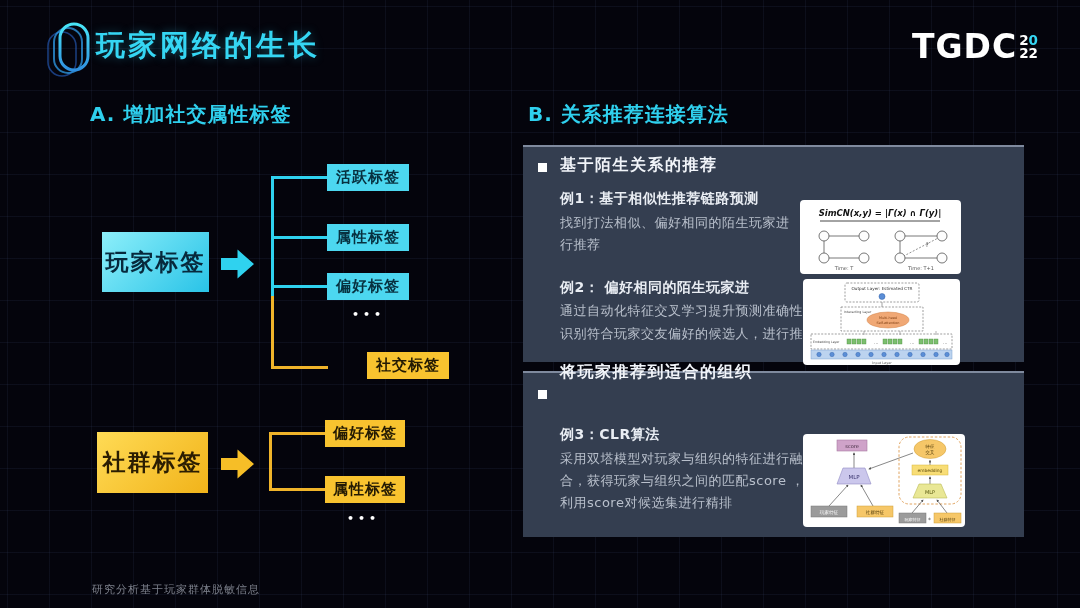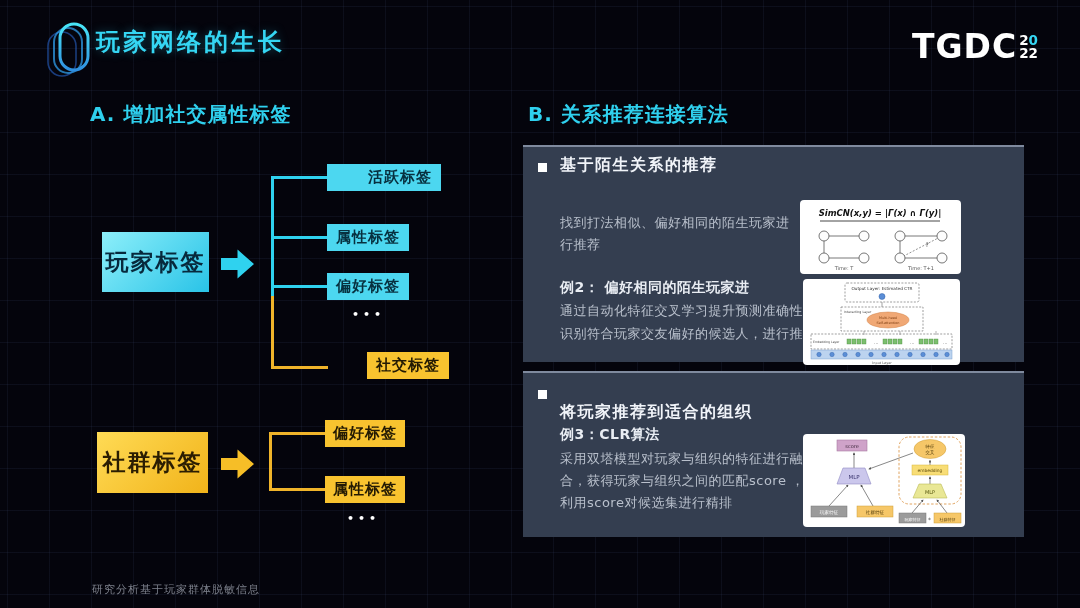--- a/index.html
+++ b/index.html
@@ -6,21 +6,21 @@
   .slide{
     position:relative;width:1080px;height:608px;overflow:hidden;
     background-color:#04040c;
     background-image:
       linear-gradient(rgba(96,118,180,0.09) 1px,transparent 1px),
       linear-gradient(90deg,rgba(96,118,180,0.09) 1px,transparent 1px);
     background-size:42px 42px;background-position:7px 6px;
     font-family:"DejaVu Sans","Liberation Sans",sans-serif;
   }
   .abs{position:absolute;}
-  .slide-title{left:96px;top:26px;font-size:24px;font-weight:800;color:#35d6f3;
+  .slide-title{left:96px;top:26px;font-size:29px;font-weight:800;color:#35d6f3;
     letter-spacing:3px;text-shadow:0 0 10px rgba(53,214,243,.35);}
   .brand{right:42px;top:30px;display:flex;align-items:flex-start;color:#fff;}
   .brand-name{font-size:33px;font-weight:800;letter-spacing:1px;line-height:34px;}
   .brand-year{display:flex;flex-direction:column;font-size:13.5px;font-weight:800;
     line-height:13px;margin-left:2px;margin-top:4px;}
   .year-zero{color:#35d6f3;}
   .sec-head{font-size:20px;font-weight:700;color:#2fd0ee;letter-spacing:1px;}
   .box{display:flex;align-items:center;justify-content:center;font-weight:700;}
   .root-cyan{background:linear-gradient(135deg,#8deffa 0%,#29c3e7 100%);
     color:#07293c;font-size:23px;letter-spacing:2px;}
@@ -74,40 +74,41 @@
   <div class="abs box root-cyan" style="left:102px;top:232px;width:107px;height:60px;">玩家标签</div>
   <div class="abs arrow cyan" style="left:221px;top:249px;width:33px;height:30px;"></div>
 
   <div class="abs line cyan" style="left:271px;top:176px;width:3px;height:120px;"></div>
   <div class="abs line yellow" style="left:271px;top:296px;width:3px;height:73px;"></div>
   <div class="abs line cyan" style="left:271px;top:176px;width:56px;height:3px;"></div>
   <div class="abs line cyan" style="left:271px;top:236px;width:56px;height:3px;"></div>
   <div class="abs line cyan" style="left:271px;top:285px;width:56px;height:3px;"></div>
   <div class="abs line yellow" style="left:271px;top:366px;width:57px;height:3px;"></div>
 
-  <div class="abs box tag-cyan" style="left:327px;top:164px;width:82px;height:27px;padding-left:32px;">活跃标签</div>
+  <div class="abs box tag-cyan" style="left:327px;top:164px;width:82px;height:27px;">活跃标签</div>
   <div class="abs box tag-cyan" style="left:327px;top:224px;width:82px;height:27px;">属性标签</div>
   <div class="abs box tag-cyan" style="left:327px;top:273px;width:82px;height:27px;">偏好标签</div>
   <div class="abs dots" style="left:352px;top:308px;">•••</div>
   <div class="abs box tag-yellow" style="left:327px;top:352px;width:82px;height:27px;margin-left:40px;">社交标签</div>
 
   <div class="abs box root-yellow" style="left:97px;top:432px;width:111px;height:61px;">社群标签</div>
   <div class="abs arrow yellow" style="left:221px;top:449px;width:33px;height:30px;"></div>
   <div class="abs line yellow" style="left:269px;top:432px;width:3px;height:59px;"></div>
   <div class="abs line yellow" style="left:269px;top:432px;width:56px;height:3px;"></div>
   <div class="abs line yellow" style="left:269px;top:488px;width:56px;height:3px;"></div>
   <div class="abs box tag-yellow" style="left:325px;top:420px;width:80px;height:27px;">偏好标签</div>
   <div class="abs box tag-yellow" style="left:325px;top:476px;width:80px;height:27px;">属性标签</div>
   <div class="abs dots" style="left:347px;top:512px;">•••</div>
 
   <div class="abs sec-head" style="left:528px;top:101px;">B. 关系推荐连接算法</div>
 
   <div class="abs panel" style="top:145px;height:217px;"></div>
   <div class="abs bullet" style="left:538px;top:163px;"></div>
   <div class="abs p-title" style="left:560px;top:155px;">基于陌生关系的推荐</div>
+  <div class="abs ex-title" style="left:560px;top:190px;">例1：基于相似性推荐链路预测</div>
   <div class="abs ex-line" style="left:560px;top:214px;">找到打法相似、偏好相同的陌生玩家进</div>
   <div class="abs ex-line" style="left:560px;top:236px;">行推荐</div>
 
   <div class="abs fig" style="left:800px;top:188px;width:161px;height:74px;">
     <svg width="161" height="74" viewBox="0 0 161 74">
       <text x="80" y="16" text-anchor="middle" font-size="8.5" font-style="italic" font-weight="bold" fill="#111">SimCN(x,y) = |Γ(x) ∩ Γ(y)|</text>
       <line x1="20" y1="21" x2="140" y2="21" stroke="#333" stroke-width="0.9"></line>
 
       <line x1="24" y1="36" x2="64" y2="36" stroke="#555" stroke-width="0.8"></line>
       <line x1="24" y1="36" x2="24" y2="58" stroke="#555" stroke-width="0.8"></line>
@@ -181,21 +182,21 @@
           <circle cx="120" cy="75.5" r="2.2"></circle>
         <circle cx="133" cy="75.5" r="2.2"></circle>
           <circle cx="144" cy="75.5" r="2.2"></circle>
       </g>
       <text x="79" y="85" text-anchor="middle" font-size="3.4" fill="#555">Input Layer</text>
     </svg>
   </div>
 
   <div class="abs panel" style="top:371px;height:166px;"></div>
   <div class="abs bullet" style="left:538px;top:390px;"></div>
-  <div class="abs p-title" style="left:560px;top:402px;">将玩家推荐到适合的组织</div>
+  <div class="abs p-title" style="left:560px;top:362px;">将玩家推荐到适合的组织</div>
   <div class="abs ex-title" style="left:560px;top:426px;">例3：CLR算法</div>
   <div class="abs ex-line" style="left:560px;top:450px;">采用双塔模型对玩家与组织的特征进行融</div>
   <div class="abs ex-line" style="left:560px;top:494px;">利用score对候选集进行精排</div>
   <div class="abs ex-line" style="left:560px;top:472px;">合，获得玩家与组织之间的匹配score ，</div>
 
   <div class="abs fig" style="left:803px;top:422px;width:162px;height:93px;">
     <svg width="162" height="93" viewBox="0 0 162 93">
       <defs>
         <marker id="arr" markerWidth="4" markerHeight="4" refX="3" refY="2" orient="auto">
           <path d="M0,0 L4,2 L0,4 z" fill="#555"></path>

